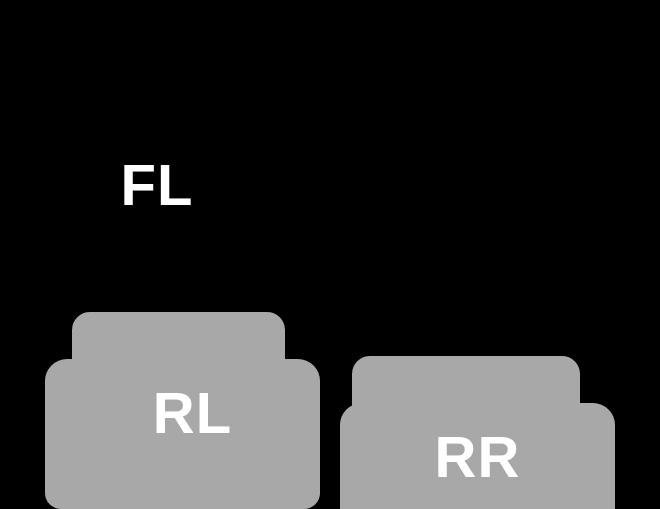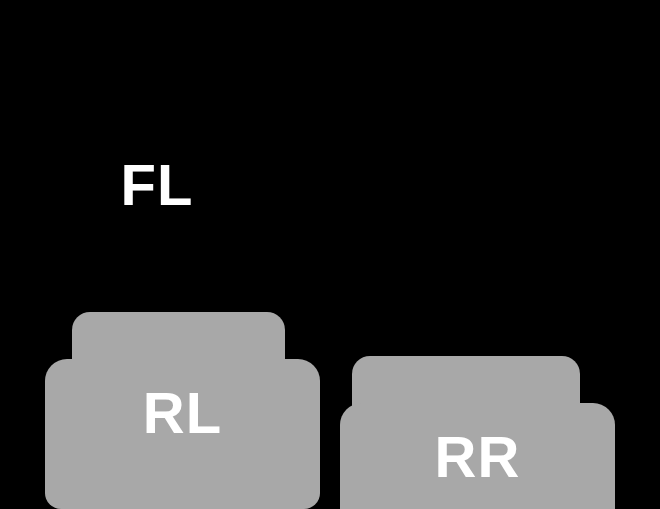--- a/index.html
+++ b/index.html
@@ -45,21 +45,21 @@
     width: 275px;
     height: 150px;
     background: var(--mat, #a8a8a8);
     border-radius: 22px 22px 16px 16px;
   }
   .mat .mat-label {
     left: 50%;
     top: 100px;
   }
   
-  .mat.rear-left { left: 45px; top: 312px; }
+  .mat.rear-left { left: 45px; top: 312px; padding-left: 20px; }
   .mat.rear-left .tab { left: 27px; width: 213px; }
   
   .mat.rear-right { left: 340px; top: 312px; margin-top: 44px; }
   .mat.rear-right .tab { left: 12px; width: 228px; }
   
   .front-left-label  { left: 157px; top: 184px; }
   .front-right-label { left: 505px; top: 184px; }
 </style>
 </head>
 <body>

